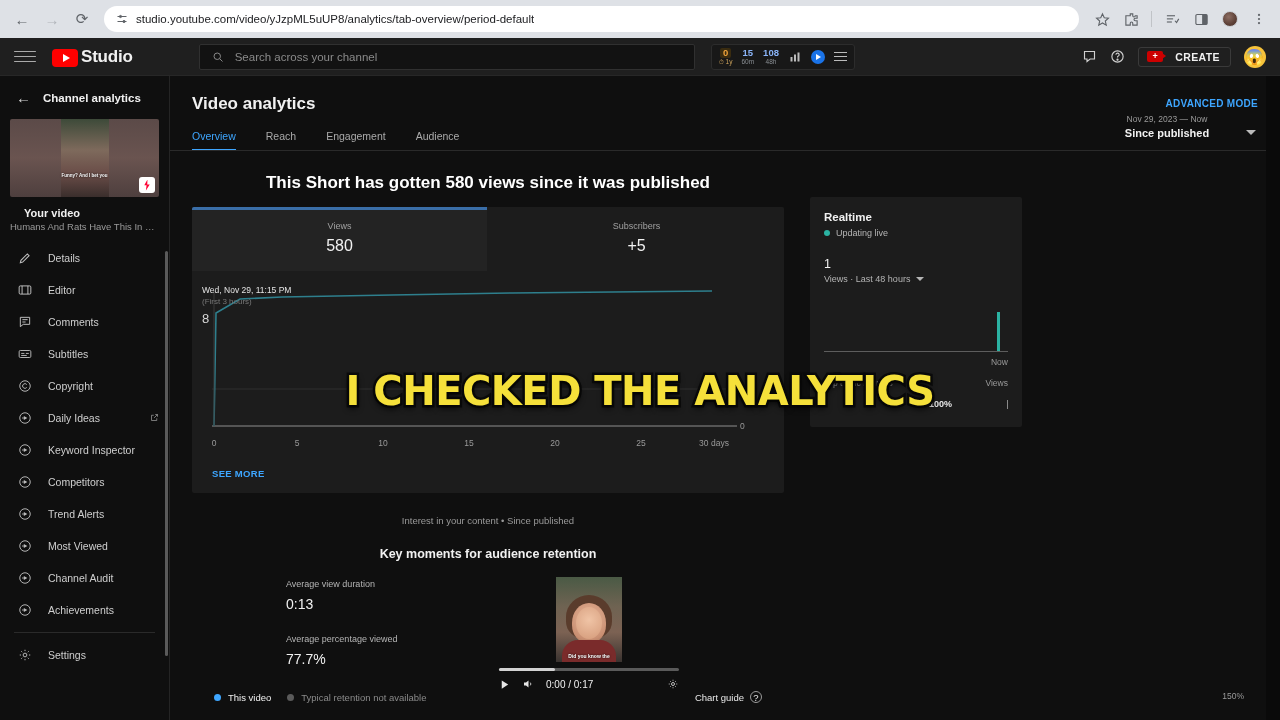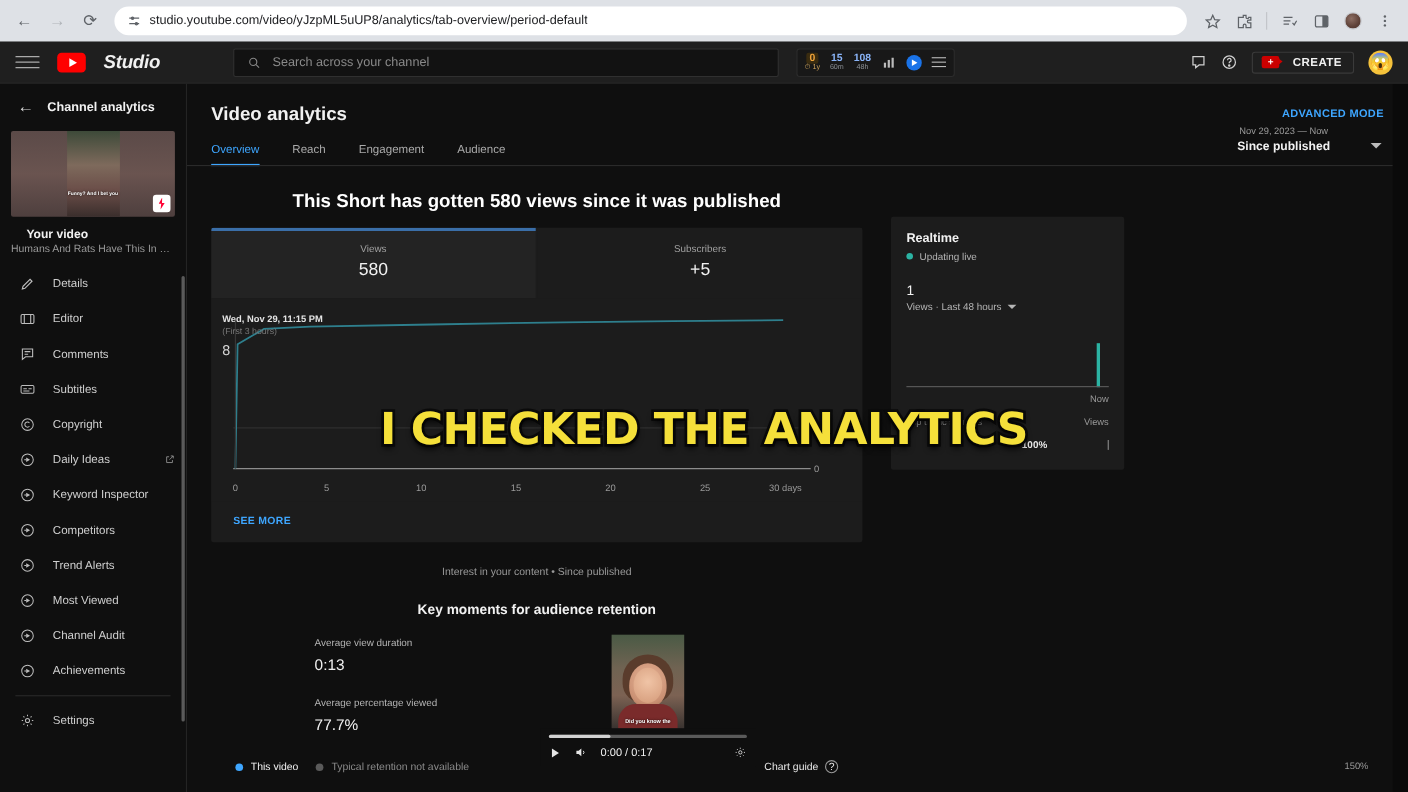--- a/index.html
+++ b/index.html
@@ -59,21 +59,21 @@
   .studio-header {
     height: 38px; min-height: 38px;
     background: #1f1f1f;
     display: flex; align-items: center;
     padding: 0 14px;
     border-bottom: 1px solid #272727;
     position: relative; z-index: 5;
   }
   .hamburger { width: 22px; display: flex; flex-direction: column; gap: 3.5px; margin-right: 16px; }
   .hamburger span { display:block; height: 1.5px; background: #aaa; border-radius: 1px; }
-  .logo { display: flex; align-items: center; gap: 16px; font-style: italic; }
+  .logo { display: flex; align-items: flex-end; gap: 3px; }
   .logo-badge {
     width: 26px; height: 18px; background: #ff0000;
     border-radius: 4px; display: flex; align-items: center; justify-content: center;
   }
   .logo-badge::after {
     content: ""; width: 0; height: 0;
     border-left: 7px solid #fff;
     border-top: 4.5px solid transparent;
     border-bottom: 4.5px solid transparent;
     margin-left: 2px;
@@ -242,21 +242,21 @@
     height: 3px; background: #3a6ea8;
   }
   .m-label { color: #a0a0a0; font-size: 9px; }
   .m-value { color: #f1f1f1; font-size: 16px; margin-top: 6px; }
 
   .chart-area { background: #1c1c1c; position: relative; height: 185px; }
   .chart-svg { position: absolute; inset: 0; width: 100%; height: 100%; }
   .tip {
     position: absolute; left: 10px; top: 14px; pointer-events: none;
   }
-  .tip-1 { color: #e4e4e4; font-size: 8.5px; font-weight: 700; white-space: nowrap; }
+  .tip-1 { color: #e4e4e4; font-size: 8.5px; font-weight: 400; white-space: nowrap; }
   .tip-2 { color: #777; font-size: 8px; margin-top: 2px; white-space: nowrap; }
   .tip-big { color: #d6d6d6; font-size: 13px; margin-top: 5px; }
   .x-ticks { position: absolute; left: 0; right: 0; bottom: 6px; height: 12px; }
   .x-ticks span { position: absolute; color: #9a9a9a; font-size: 8.5px; transform: translateX(-50%); }
   .y-ticks { position: absolute; right: 8px; top: 0; bottom: 0; width: 36px; }
   .y-ticks span { position: absolute; color: #9a9a9a; font-size: 8.5px; }
   .see-more { color: #3ea6ff; font-size: 9.5px; font-weight: 700; padding: 12px 0 14px 20px; letter-spacing: .3px; }
 
   
   .realtime {

